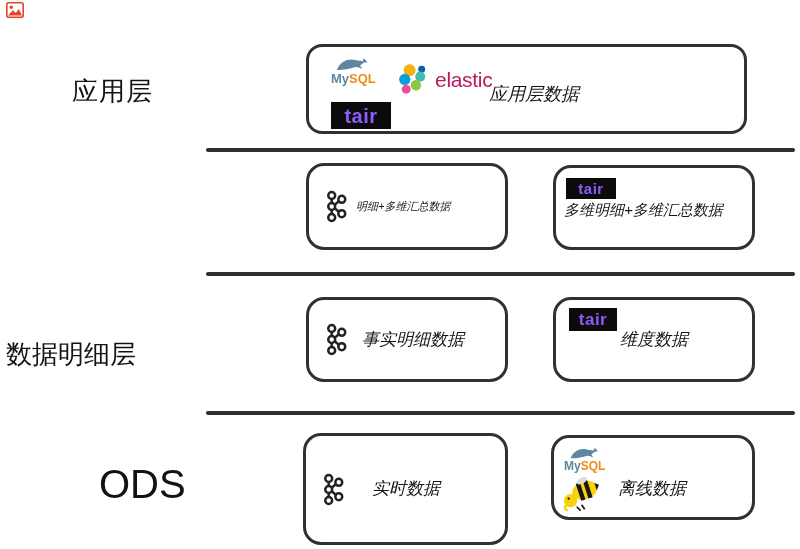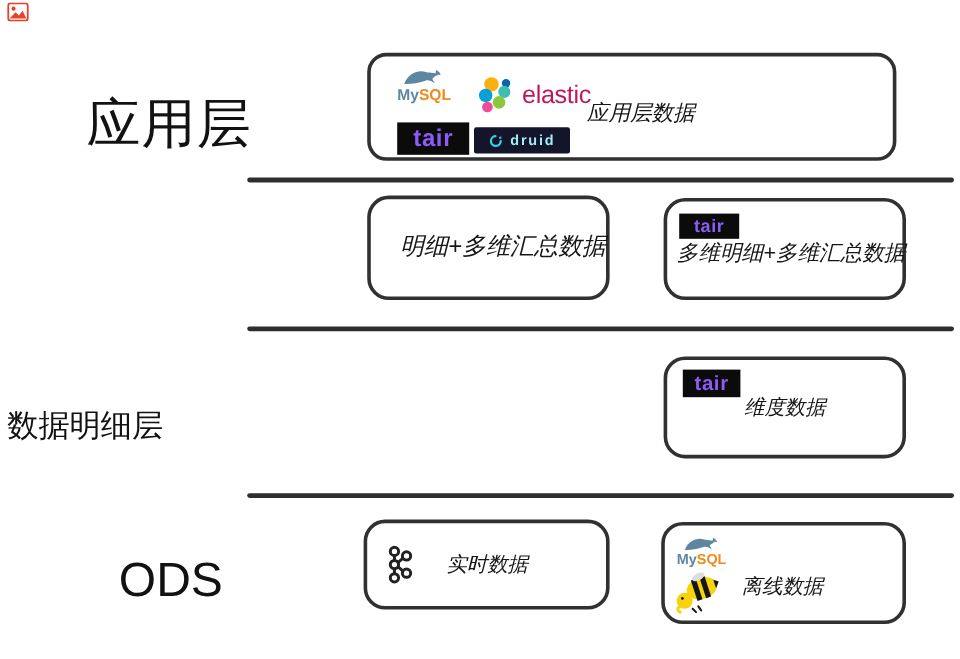--- a/index.html
+++ b/index.html
@@ -46,21 +46,21 @@
 <body>
 
 <div class="canvas">
 
   <svg class="abs" style="left:6px;top:2px;" width="18" height="16" viewBox="0 0 18 16">
     <rect x="0.8" y="0.8" width="16.4" height="14.4" rx="2" fill="#ffffff" stroke="#e8402a" stroke-width="1.6"></rect>
     <circle cx="5.3" cy="5.2" r="1.7" fill="#e8402a"></circle>
     <path d="M2 13.4 L7 8.2 L9.8 11 L12.8 7 L16 13.4 Z" fill="#e8402a"></path>
   </svg>
 
-  <div class="layer-label" style="left:72px;top:77px;font-size:45px;letter-spacing:1px;">应用层</div>
+  <div class="layer-label" style="left:72px;top:77px;font-size:26px;letter-spacing:1px;">应用层</div>
   <div class="layer-label" style="left:6px;top:340px;font-size:26px;">数据明细层</div>
   <div class="layer-label" style="left:99px;top:461px;font-size:40px;letter-spacing:0px;">ODS</div>
 
   <div class="divider" style="top:148px;"></div>
   <div class="divider" style="top:272px;"></div>
   <div class="divider" style="top:411px;"></div>
 
   <div class="nodebox" style="left:306px;top:44px;width:441px;height:90px;border-radius:16px;">
 
     <div class="abs mysql" style="left:22px;top:10px;">
@@ -80,64 +80,73 @@
         <circle cx="19.5" cy="22.5" r="5.4" fill="#8bc83d"></circle>
         <circle cx="9.5" cy="26.5" r="4.6" fill="#ee4c98"></circle>
       </svg>
       <span class="elastic-word">elastic</span>
     </div>
 
     <div class="abs tair tair-lg" style="left:22px;top:55px;">
       <span>tair</span>
     </div>
 
-    <div class="abs druid" style="left:86px;top:59px;">
-      <svg width="13" height="13" viewBox="0 0 16 16">
-        <path d="M12.6 8 A5 5 0 1 1 7.2 3.1" stroke="#35d3e0" stroke-width="2.3" fill="none" stroke-linecap="round"></path>
-        <circle cx="12.2" cy="4.6" r="1.2" fill="#35d3e0"></circle>
-      </svg>
-      <span>druid</span>
-    </div>
 
     <div class="abs box-text" style="left:180px;top:37px;font-size:18px;">应用层数据</div>
   </div>
 
   <div class="nodebox box-flex" style="left:306px;top:163px;width:202px;height:87px;">
     <svg width="23" height="33" viewBox="0 0 24 34">
       <g fill="none" stroke="#222" stroke-width="2.6">
         <circle cx="7" cy="5.5" r="3.6"></circle>
           <circle cx="7" cy="17" r="3.6"></circle>
           <circle cx="7" cy="28.5" r="3.6"></circle>
         <circle cx="17.5" cy="9.5" r="3.6"></circle>
           <circle cx="17.5" cy="24.5" r="3.6"></circle>
         <line x1="7" y1="9.1" x2="7" y2="13.4"></line>
           <line x1="7" y1="20.6" x2="7" y2="24.9"></line>
         <line x1="10" y1="15.3" x2="14.7" y2="11.2"></line>
           <line x1="10" y1="18.7" x2="14.7" y2="22.8"></line>
       </g>
     </svg>
-    <div class="box-text" style="margin-left:8px;font-size:20px;">明细+多维汇总数据</div>
+    <div class="box-text" style="margin-left:8px;font-size:11px;">明细+多维汇总数据</div>
   </div>
 
   <div class="nodebox" style="left:553px;top:165px;width:202px;height:85px;">
     <div class="abs tair tair-md" style="left:10px;top:10px;">
       <span>tair</span>
     </div>
-    <div class="abs box-text" style="left:8px;top:33px;font-size:18px;">多维明细+多维汇总数据</div>
+    <div class="abs box-text" style="left:8px;top:33px;font-size:15px;">多维明细+多维汇总数据</div>
   </div>
 
+  <div class="nodebox box-flex" style="left:306px;top:297px;width:202px;height:85px;">
+    <svg width="23" height="33" viewBox="0 0 24 34">
+      <g fill="none" stroke="#222" stroke-width="2.6">
+        <circle cx="7" cy="5.5" r="3.6"></circle>
+          <circle cx="7" cy="17" r="3.6"></circle>
+          <circle cx="7" cy="28.5" r="3.6"></circle>
+        <circle cx="17.5" cy="9.5" r="3.6"></circle>
+          <circle cx="17.5" cy="24.5" r="3.6"></circle>
+        <line x1="7" y1="9.1" x2="7" y2="13.4"></line>
+          <line x1="7" y1="20.6" x2="7" y2="24.9"></line>
+        <line x1="10" y1="15.3" x2="14.7" y2="11.2"></line>
+          <line x1="10" y1="18.7" x2="14.7" y2="22.8"></line>
+      </g>
+    </svg>
+    <div class="box-text" style="margin-left:14px;">事实明细数据</div>
+  </div>
 
   <div class="nodebox" style="left:553px;top:297px;width:202px;height:85px;">
     <div class="abs tair tair-md2" style="left:13px;top:8px;">
       <span>tair</span>
     </div>
     <div class="abs box-text" style="left:64px;top:30px;">维度数据</div>
   </div>
 
-  <div class="nodebox box-flex" style="left:303px;top:433px;width:205px;height:75px;">
+  <div class="nodebox box-flex" style="left:303px;top:433px;width:205px;height:112px;">
     <svg width="23" height="33" viewBox="0 0 24 34">
       <g fill="none" stroke="#222" stroke-width="2.6">
         <circle cx="7" cy="5.5" r="3.6"></circle>
           <circle cx="7" cy="17" r="3.6"></circle>
           <circle cx="7" cy="28.5" r="3.6"></circle>
         <circle cx="17.5" cy="9.5" r="3.6"></circle>
           <circle cx="17.5" cy="24.5" r="3.6"></circle>
         <line x1="7" y1="9.1" x2="7" y2="13.4"></line>
           <line x1="7" y1="20.6" x2="7" y2="24.9"></line>
         <line x1="10" y1="15.3" x2="14.7" y2="11.2"></line>

